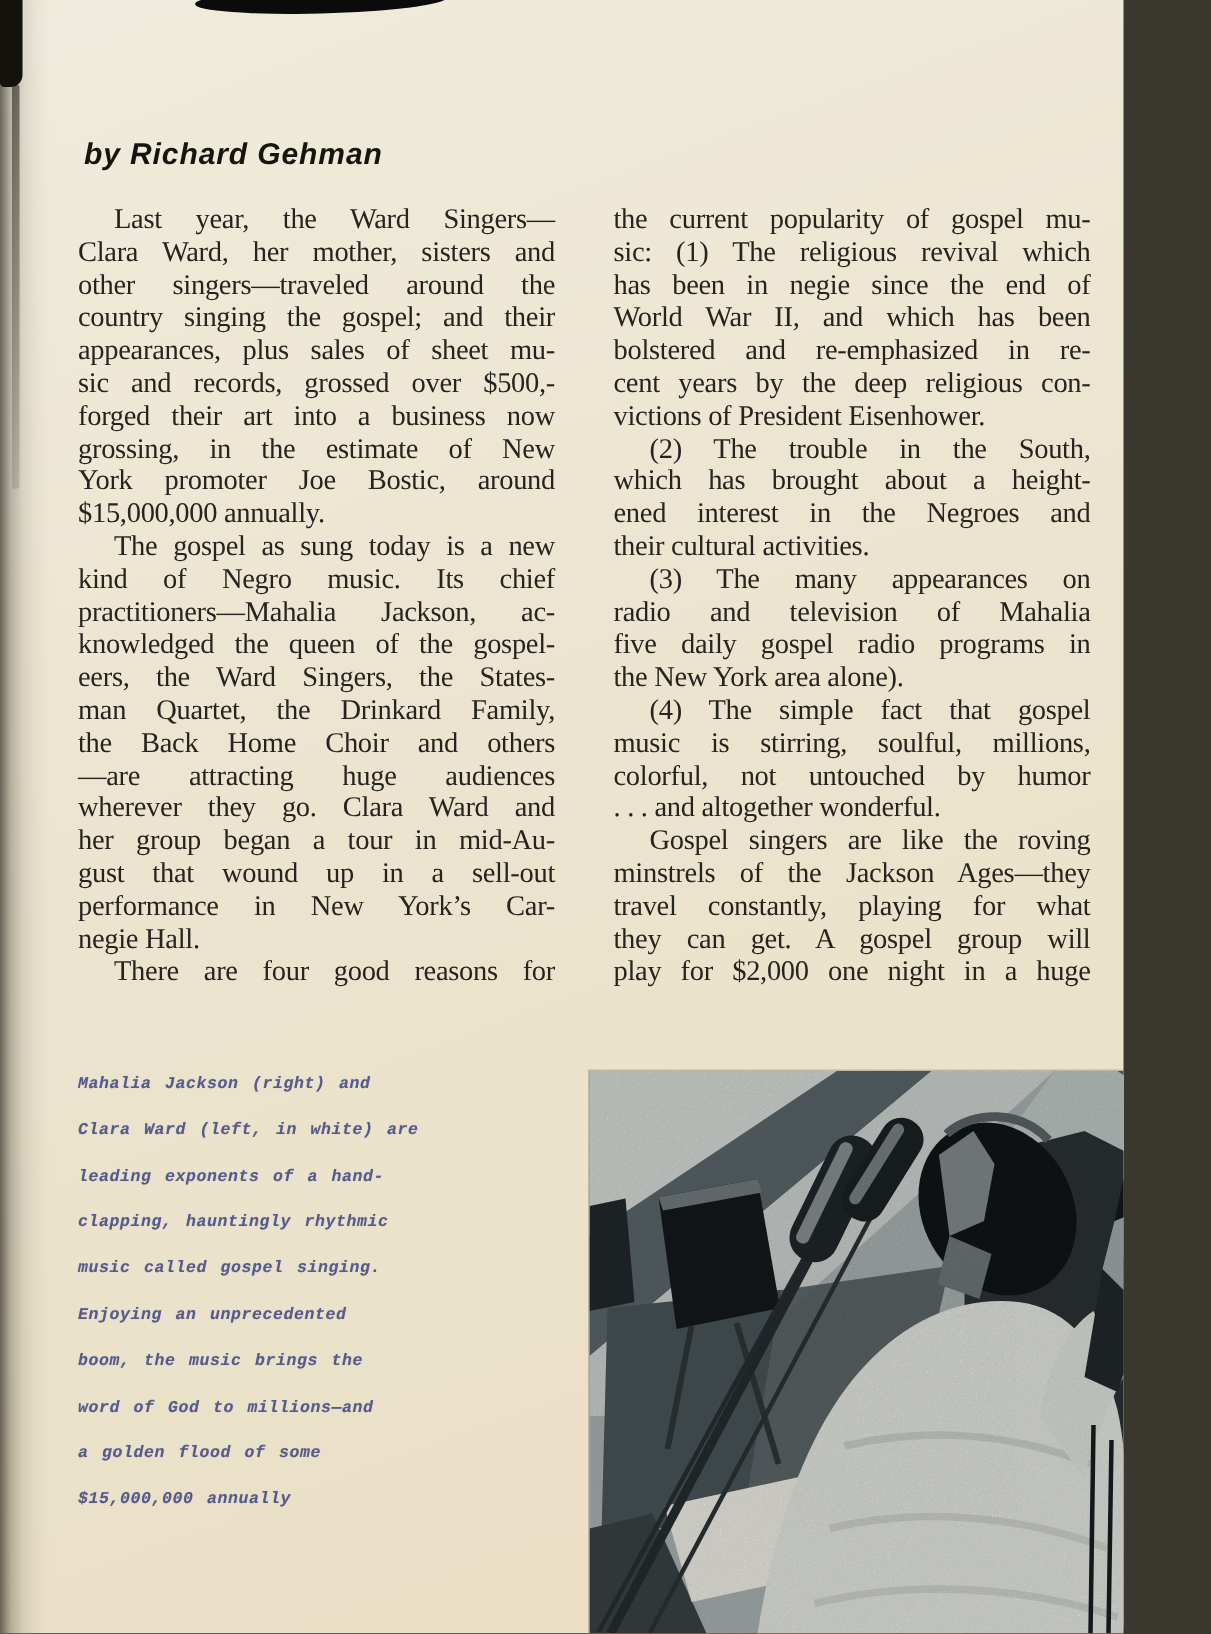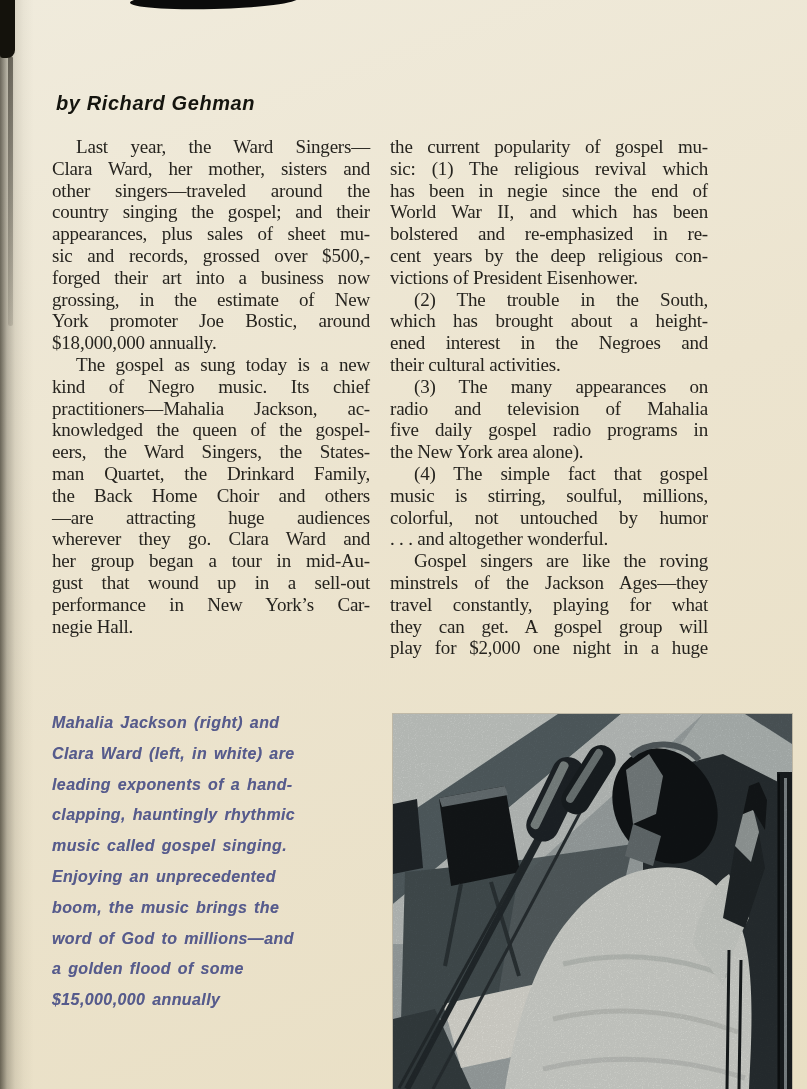--- a/index.html
+++ b/index.html
@@ -1,17 +1,17 @@
 <!DOCTYPE html>
 <html><head>
 <meta charset="utf-8">
 <style>
   html,body{margin:0;padding:0;background:#3a372f;}
   .canvas{
-    position:relative;width:807px;height:1089px;overflow:hidden;
+    position:relative;width:749px;height:1089px;overflow:hidden;
     background:linear-gradient(160deg,#f0ebdc 0%,#ece4cf 45%,#e9dfc4 100%);
     font-family:"Liberation Serif",serif;
   }
   
   .spine{
     position:absolute;left:0;top:0;width:34px;height:100%;
     background:linear-gradient(90deg,rgba(34,31,21,.65) 0px,rgba(34,31,21,.28) 7px,rgba(60,55,38,.12) 15px,rgba(60,55,38,.04) 24px,rgba(0,0,0,0) 34px);
     pointer-events:none;
   }
   .spine-top{
@@ -33,29 +33,29 @@
     font-family:"Liberation Sans",sans-serif;font-weight:bold;font-style:italic;
     font-size:20px;letter-spacing:.6px;color:#15150f;
   }
   
   .col{
     position:absolute;top:136px;width:318px;
     font-size:19px;line-height:21.8px;letter-spacing:-0.2px;
     color:#26241f;
   }
   .col-left{left:52px;}
-  .col-right{left:390px;}
+  .col-right{left:409px;}
   .tl{text-align:justify;text-align-last:justify;white-space:normal;}
   .tl-last{text-align-last:left;}
   .ind{display:inline-block;width:24px;}
   
   .caption{
     position:absolute;left:52px;top:708px;width:330px;
-    font-family:Liberation Sans, sans-serif;font-weight:bold;font-style:italic;
-    font-size:16px;line-height:30.8px;letter-spacing:.4px;word-spacing:2px;
+    font-family:Liberation Mono, monospace;font-weight:bold;font-style:italic;
+    font-size:11px;line-height:30.8px;letter-spacing:.4px;word-spacing:2px;
     color:#565b8c;text-shadow:0 0 .6px rgba(86,91,140,.45);
   }
   .cl{white-space:nowrap;}
   
   .photo{
     position:absolute;left:393px;top:714px;width:399px;height:375px;
     background:#aab2b2;outline:1px solid rgba(60,60,55,.25);
   }
   .photo svg{display:block;width:100%;height:100%;}
 </style>
@@ -74,34 +74,35 @@
   <div class="col col-left">
       <div class="tl"><span class="ind"></span>Last year, the Ward Singers—</div>
       <div class="tl">Clara Ward, her mother, sisters and</div>
       <div class="tl">other singers—traveled around the</div>
       <div class="tl">country singing the gospel; and their</div>
       <div class="tl">appearances, plus sales of sheet mu-</div>
       <div class="tl">sic and records, grossed over $500,-</div>
       <div class="tl">forged their art into a business now</div>
       <div class="tl">grossing, in the estimate of New</div>
       <div class="tl">York promoter Joe Bostic, around</div>
-      <div class="tl tl-last">$18,000,000 annually.</div>
+      <div class="tl tl-last">$15,000,000 annually.</div>
       <div class="tl"><span class="ind"></span>The gospel as sung today is a new</div>
       <div class="tl">kind of Negro music. Its chief</div>
       <div class="tl">practitioners—Mahalia Jackson, ac-</div>
       <div class="tl">knowledged the queen of the gospel-</div>
       <div class="tl">eers, the Ward Singers, the States-</div>
       <div class="tl">man Quartet, the Drinkard Family,</div>
       <div class="tl">the Back Home Choir and others</div>
       <div class="tl">—are attracting huge audiences</div>
       <div class="tl">wherever they go. Clara Ward and</div>
       <div class="tl">her group began a tour in mid-Au-</div>
       <div class="tl">gust that wound up in a sell-out</div>
       <div class="tl">performance in New York’s Car-</div>
       <div class="tl tl-last">negie Hall.</div>
+      <div class="tl"><span class="ind"></span>There are four good reasons for</div>
     </div>
   <div class="col col-right">
       <div class="tl">the current popularity of gospel mu-</div>
       <div class="tl">sic: (1) The religious revival which</div>
       <div class="tl">has been in negie since the end of</div>
       <div class="tl">World War II, and which has been</div>
       <div class="tl">bolstered and re-emphasized in re-</div>
       <div class="tl">cent years by the deep religious con-</div>
       <div class="tl tl-last">victions of President Eisenhower.</div>
       <div class="tl"><span class="ind"></span>(2) The trouble in the South,</div>

